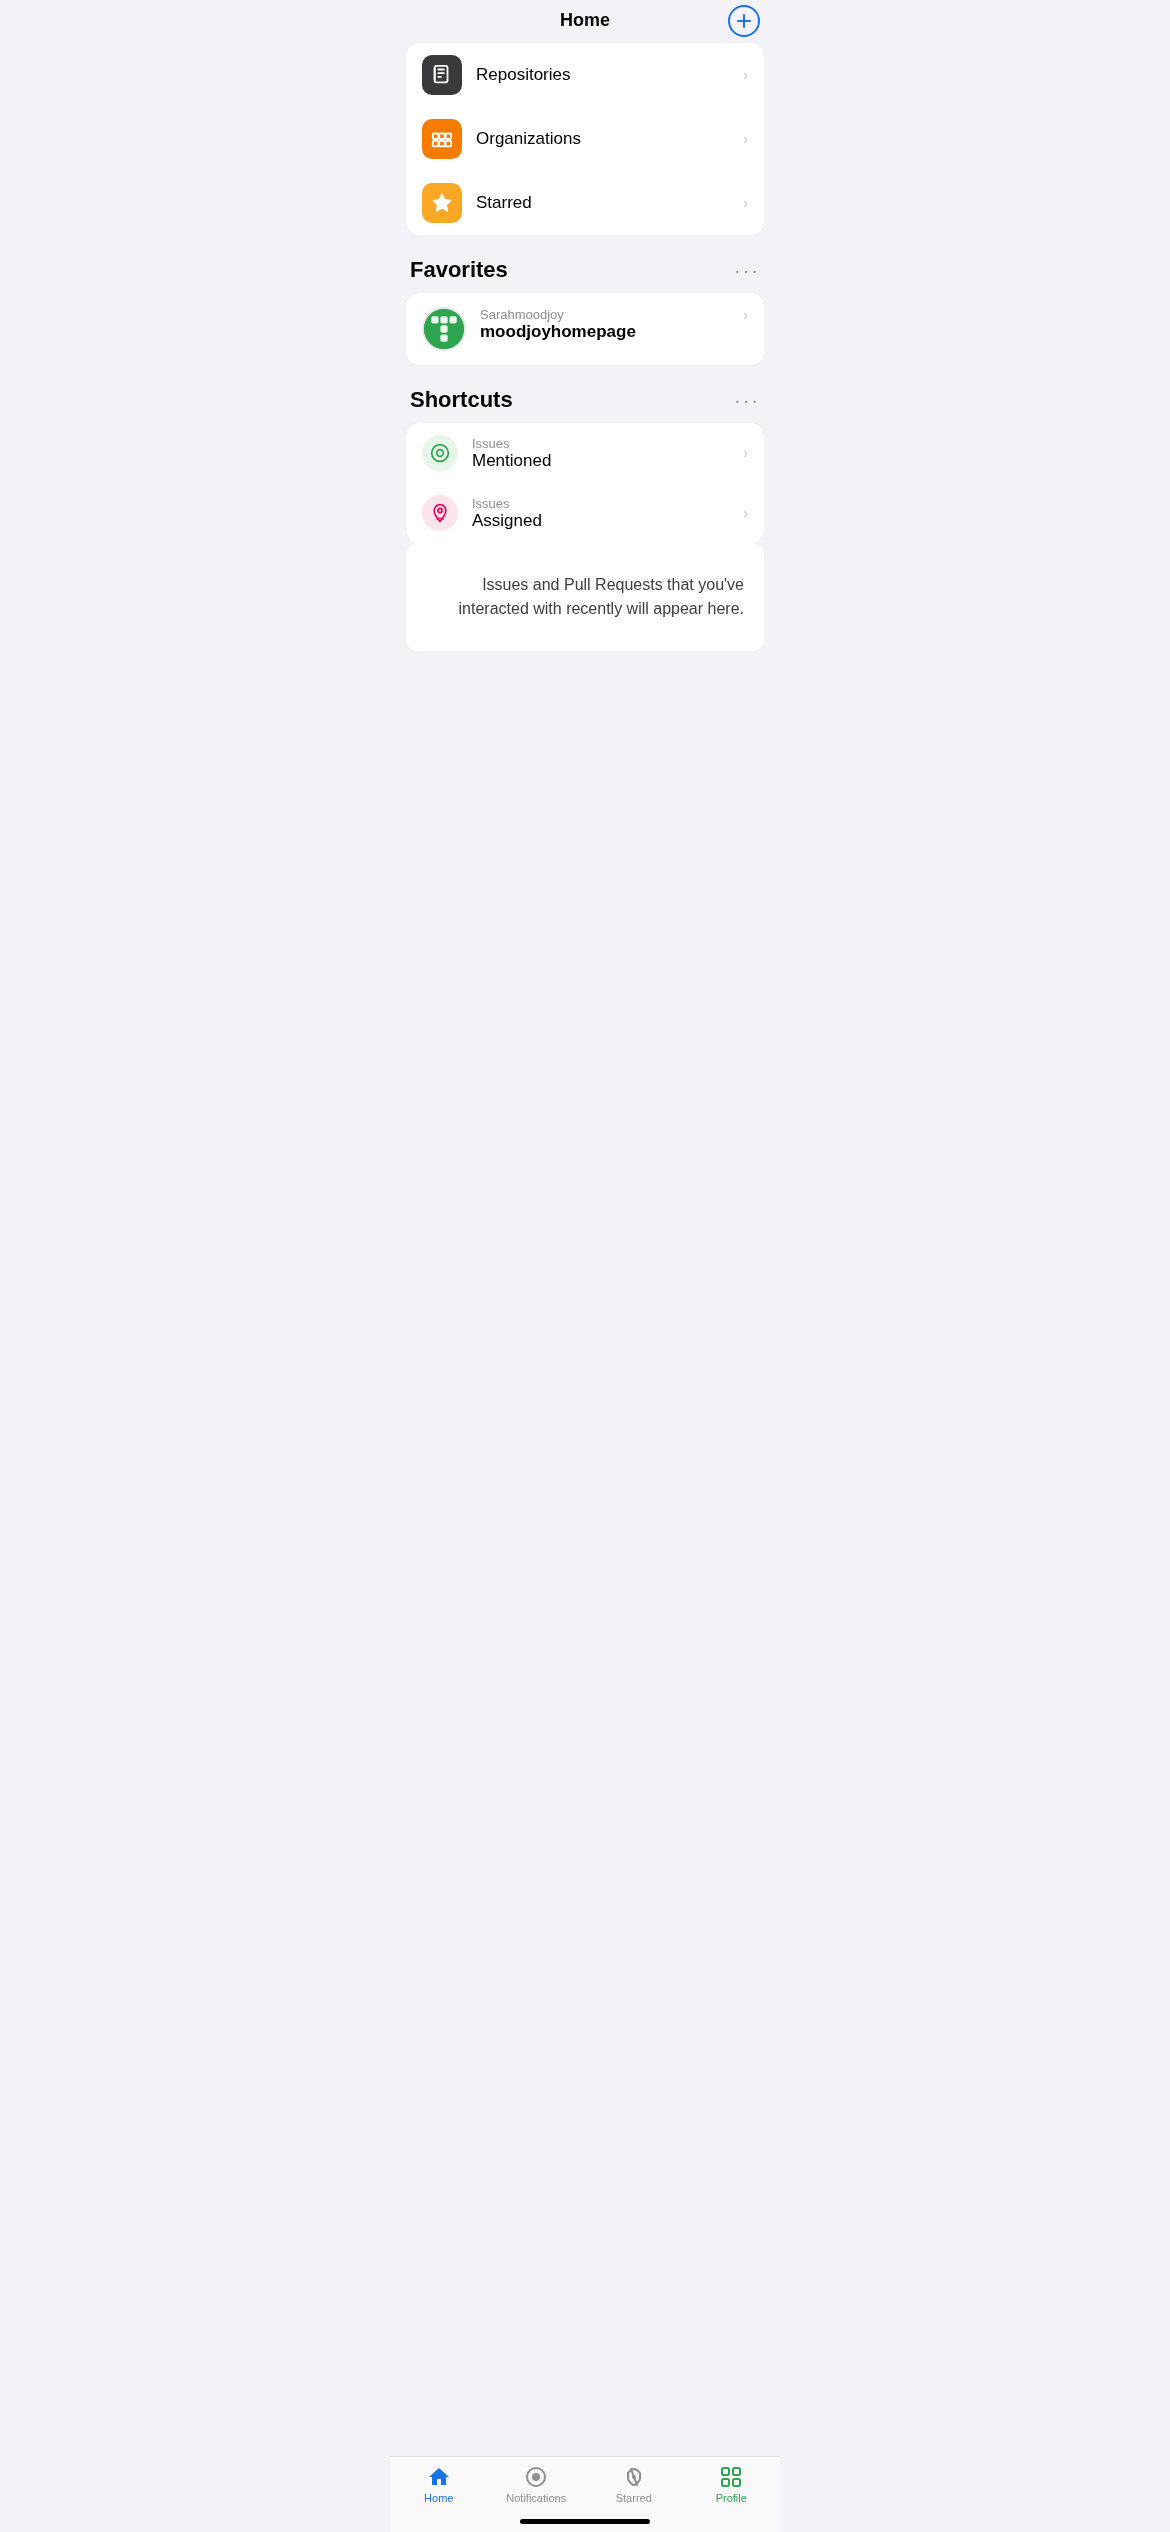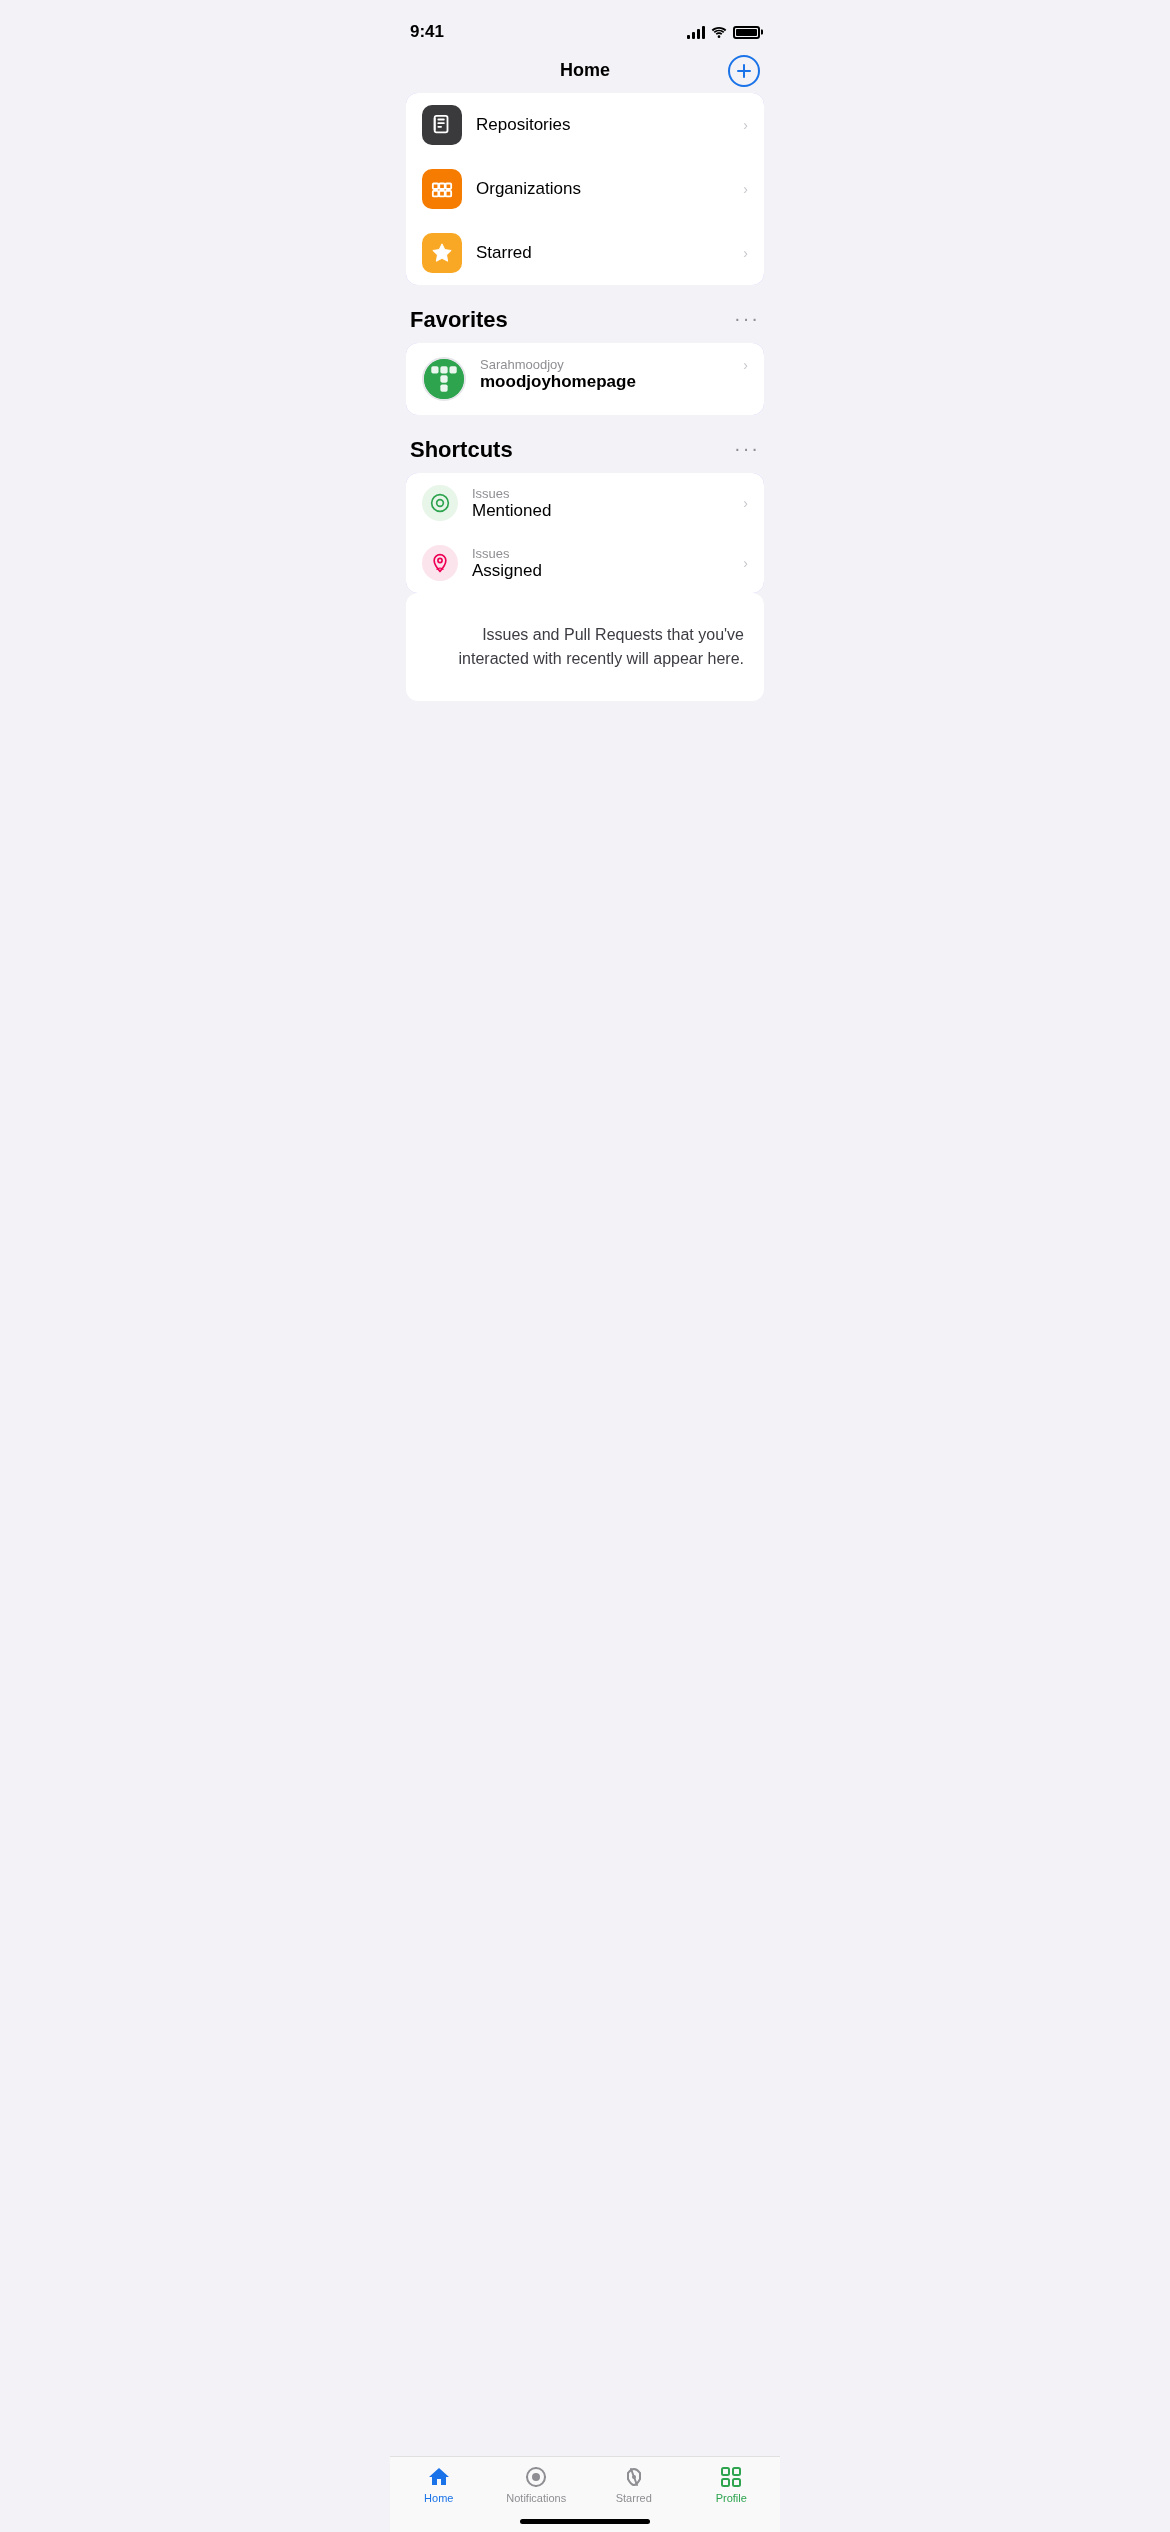--- a/index.html
+++ b/index.html
@@ -152,21 +152,21 @@
     }
     .chevron {
       color: #c7c7cc;
       font-size: 14px;
     }
 
     
     .section-header {
       display: flex;
       justify-content: space-between;
-      align-items: flex-start;
+      align-items: center;
       padding: 22px 20px 10px;
     }
     .section-title {
       font-size: 22px;
       font-weight: 700;
       color: #000;
     }
     .section-more {
       font-size: 20px;
       color: #8e8e93;
@@ -294,40 +294,20 @@
 
     .page-content {
       padding-bottom: 100px;
     }
   </style>
 </head>
 <body>
 
 <div class="page-content">
 
-  <div class="status-bar">
-    <span class="status-time">9:41</span>
-    <div class="status-icons">
-      <div class="signal-bars">
-        <span></span>
-          <span></span>
-          <span></span>
-          <span></span>
-      </div>
-      <svg width="16" height="12" viewBox="0 0 24 18">
-        <path d="M12 4C8.5 4 5.3 5.4 3 7.7L1 5.7C3.8 3 7.7 1.5 12 1.5s8.2 1.5 11 4.2L21 7.7C18.7 5.4 15.5 4 12 4z" fill="#000"></path>
-        <path d="M12 8c-2.4 0-4.5 1-6.1 2.6L4 8.7C6.1 6.7 8.9 5.5 12 5.5s5.9 1.2 8 3.2l-1.9 1.9C16.5 9 14.4 8 12 8z" fill="#000"></path>
-        <path d="M12 12c-1.3 0-2.4.5-3.2 1.3L7 11.5C8.3 10.3 10.1 9.5 12 9.5s3.7.8 5 2l-1.8 1.8C14.4 12.5 13.3 12 12 12z" fill="#000"></path>
-        <circle cx="12" cy="16" r="2" fill="#000"></circle>
-      </svg>
-      <div class="battery">
-        <div class="battery-fill"></div>
-      </div>
-    </div>
-  </div>
 
   <div class="nav-header">
     <span class="nav-title">Home</span>
     <div class="nav-add-btn">
       <svg width="14" height="14" viewBox="0 0 14 14">
         <line x1="7" y1="1" x2="7" y2="13" stroke="#1a73e8" stroke-width="2" stroke-linecap="round"></line>
         <line x1="1" y1="7" x2="13" y2="7" stroke="#1a73e8" stroke-width="2" stroke-linecap="round"></line>
       </svg>
     </div>
   </div>

